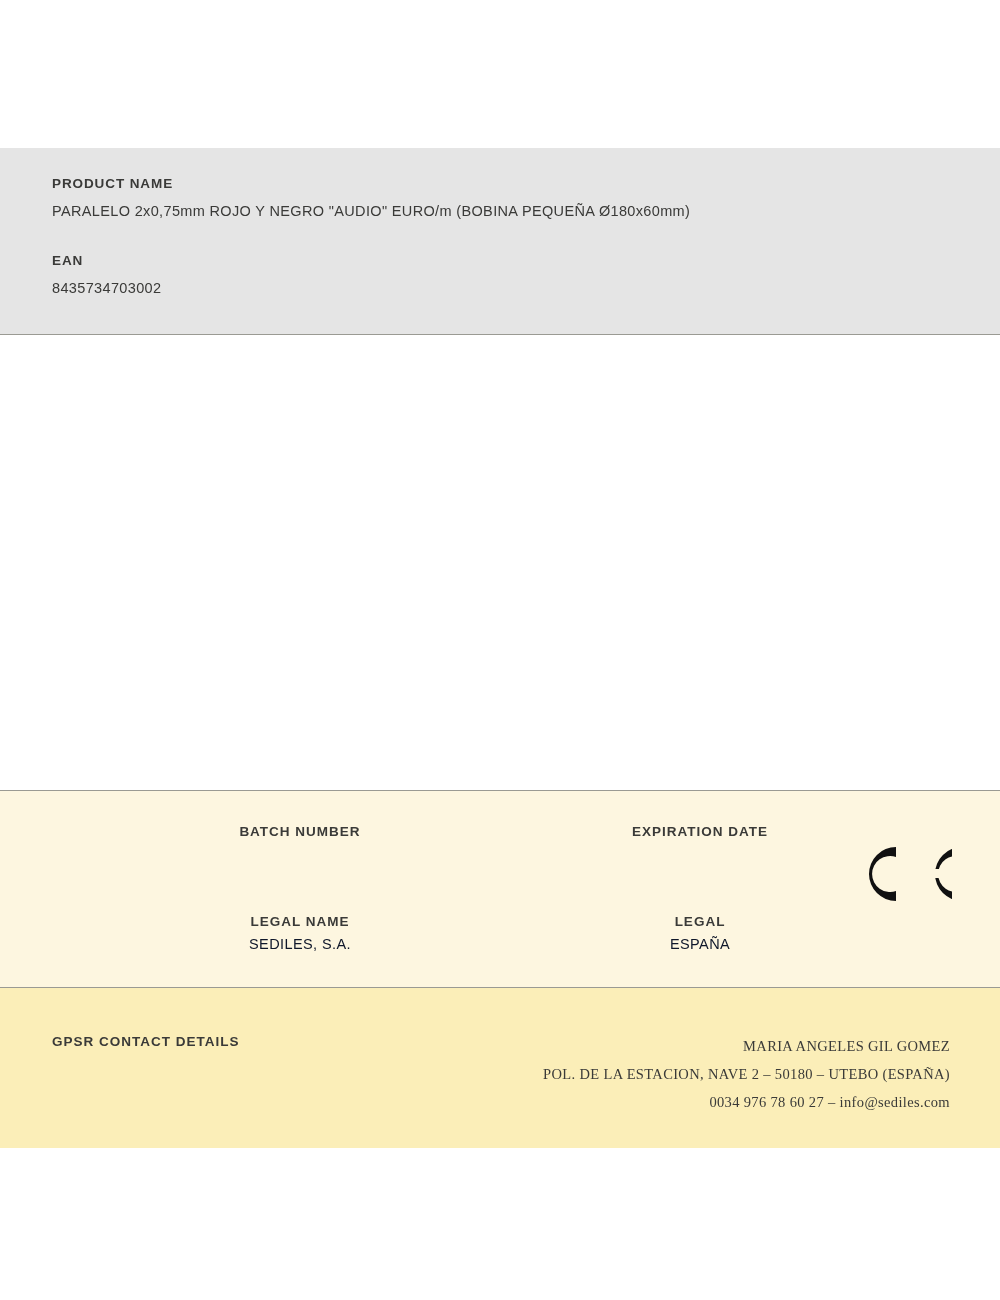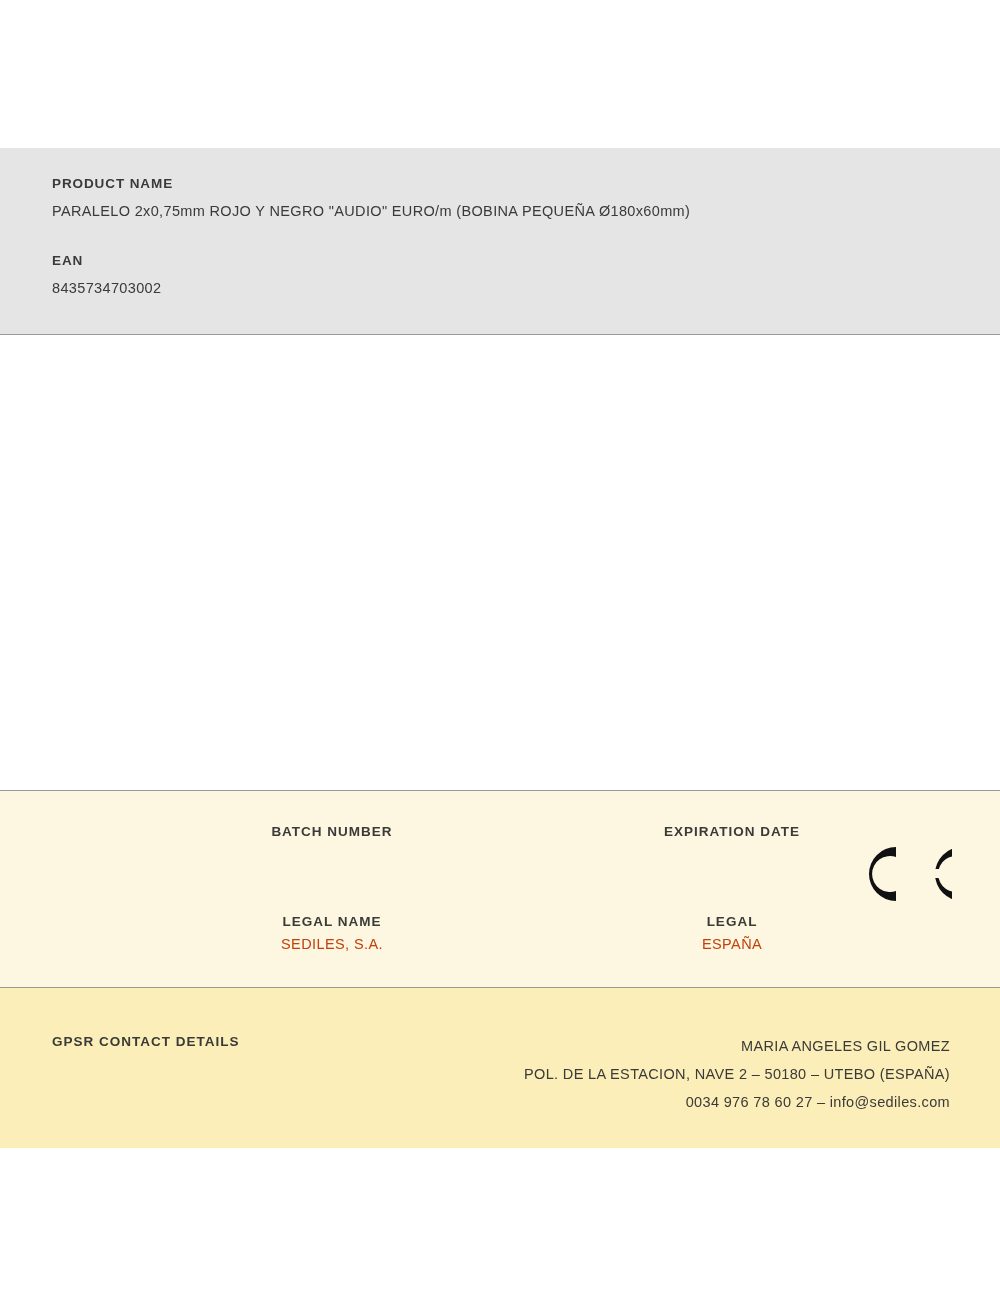--- a/index.html
+++ b/index.html
@@ -70,21 +70,20 @@
   .mid-block {
     position: absolute;
     top: 790px;
     left: 0;
     width: 1000px;
     height: 198px;
     background: #fdf6e0;
     border-top: 1px solid #9a9a93;
     border-bottom: 1px solid #9a9a93;
     box-sizing: border-box;
-    padding-left: 32px;
   }
   .mid-grid {
     position: relative;
     width: 100%;
     height: 100%;
   }
   .col {
     position: absolute;
     text-align: center;
   }
@@ -97,21 +96,21 @@
   .mid-label {
     font-size: 13.5px;
     font-weight: bold;
     letter-spacing: 1.0px;
     color: #3a3a38;
     margin: 0 0 7px 0;
   }
   .mid-value {
     font-size: 14.5px;
     letter-spacing: 0.4px;
-    color: #c2410c;
+    color: #0f172a;
     margin: 4px;
   }
 
   .ce-mark {
     position: absolute;
     right: 48px;
     top: 52px;
     width: 96px;
     height: 62px;
   }
@@ -140,20 +139,21 @@
     right: 50px;
     top: 44px;
     text-align: right;
     font-size: 14.5px;
     letter-spacing: 0.35px;
     line-height: 28px;
     color: #3a3a38;
   }
   .gpsr-details div {
     white-space: nowrap;
+    font-family: Liberation Serif, serif;
   }
 </style>
 </head>
 <body>
 
 <div class="page">
 
   <div class="top-block">
     <div class="top-inner">
       <div class="field-label">PRODUCT NAME</div>

